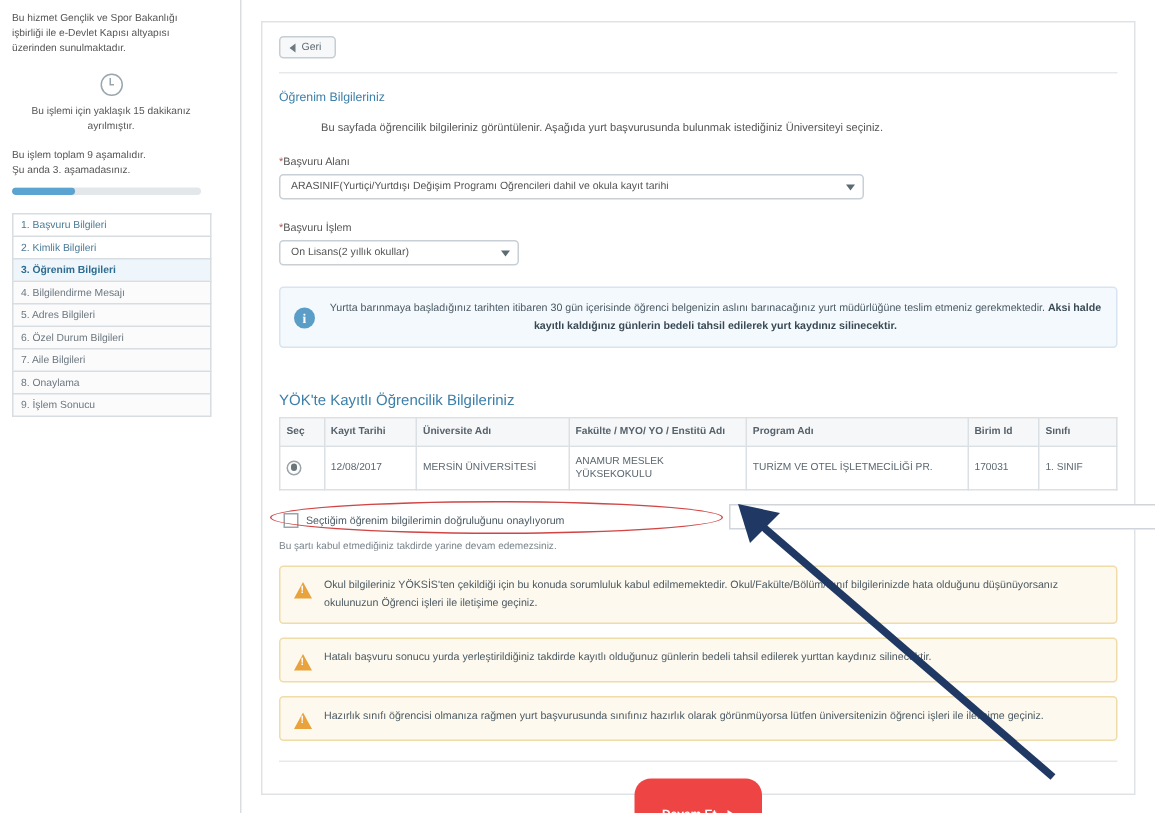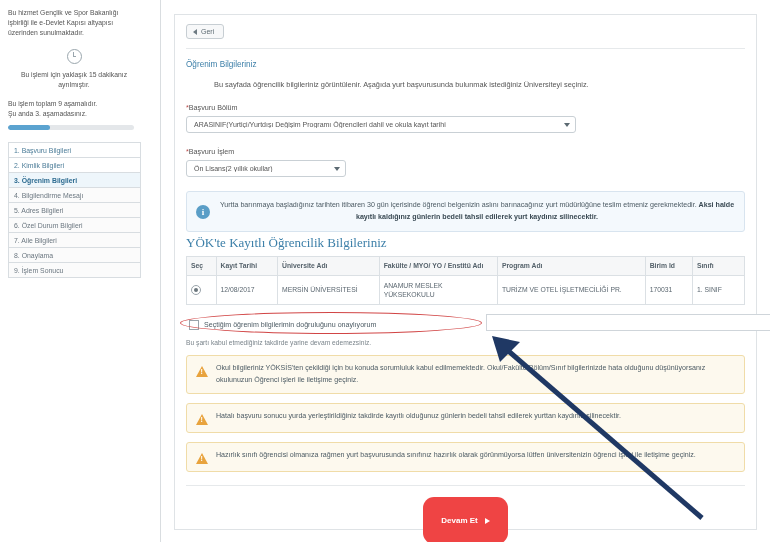--- a/index.html
+++ b/index.html
@@ -243,23 +243,22 @@
     font-size: 7.1px;
     line-height: 1.65;
     color: #4b5a63;
     text-align: center;
   }
   .alert-text b { color: #3a4a54; }
 
   
   .table-caption {
     color: #3c7fa8;
-    font-size: 13px;
-    margin: 3px 0 5px 0;
-    font-family: Liberation Serif, serif;
+    font-size: 10px;
+    margin: 30px 0 5px 0;
   }
   table.grid {
     border-collapse: collapse;
     width: 100%;
     table-layout: fixed;
   }
   table.grid th {
     border: 1px solid #dbe0e4;
     background: #f6f7f8;
     color: #55626b;
@@ -465,21 +464,21 @@
       <span class="chev-left"></span>
       <span>Geri</span>
     </button>
 
     <div class="hr-line"></div>
 
     <div class="section-title">Öğrenim Bilgileriniz</div>
     <div class="intro-text">Bu sayfada öğrencilik bilgileriniz görüntülenir. Aşağıda yurt başvurusunda bulunmak istediğiniz Üniversiteyi seçiniz.</div>
 
     <div class="field-label">
-      <span class="req-star">*</span><span>Başvuru Bölüm</span>
+      <span class="req-star">*</span><span>Başvuru Alanı</span>
     </div>
     <div class="select-box wide">
       <span style="overflow:hidden; white-space:nowrap;">ARASINIF(Yurtiçi/Yurtdışı Değişim Programı Öğrencileri dahil ve okula kayıt tarihi</span>
       <span class="caret"></span>
     </div>
 
     <div class="spacer-14"></div>
 
     <div class="field-label">
       <span class="req-star">*</span><span>Başvuru İşlem</span>

